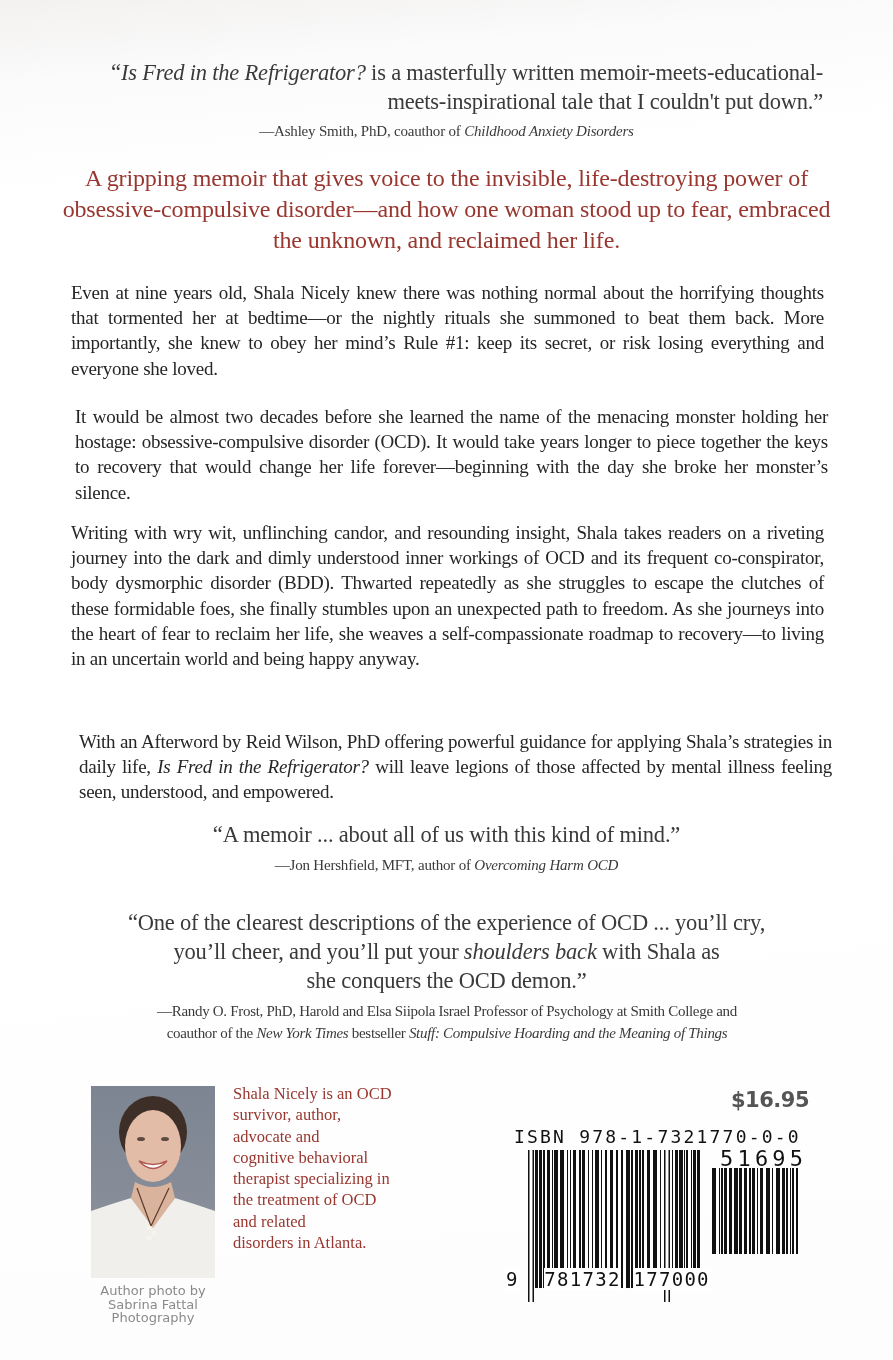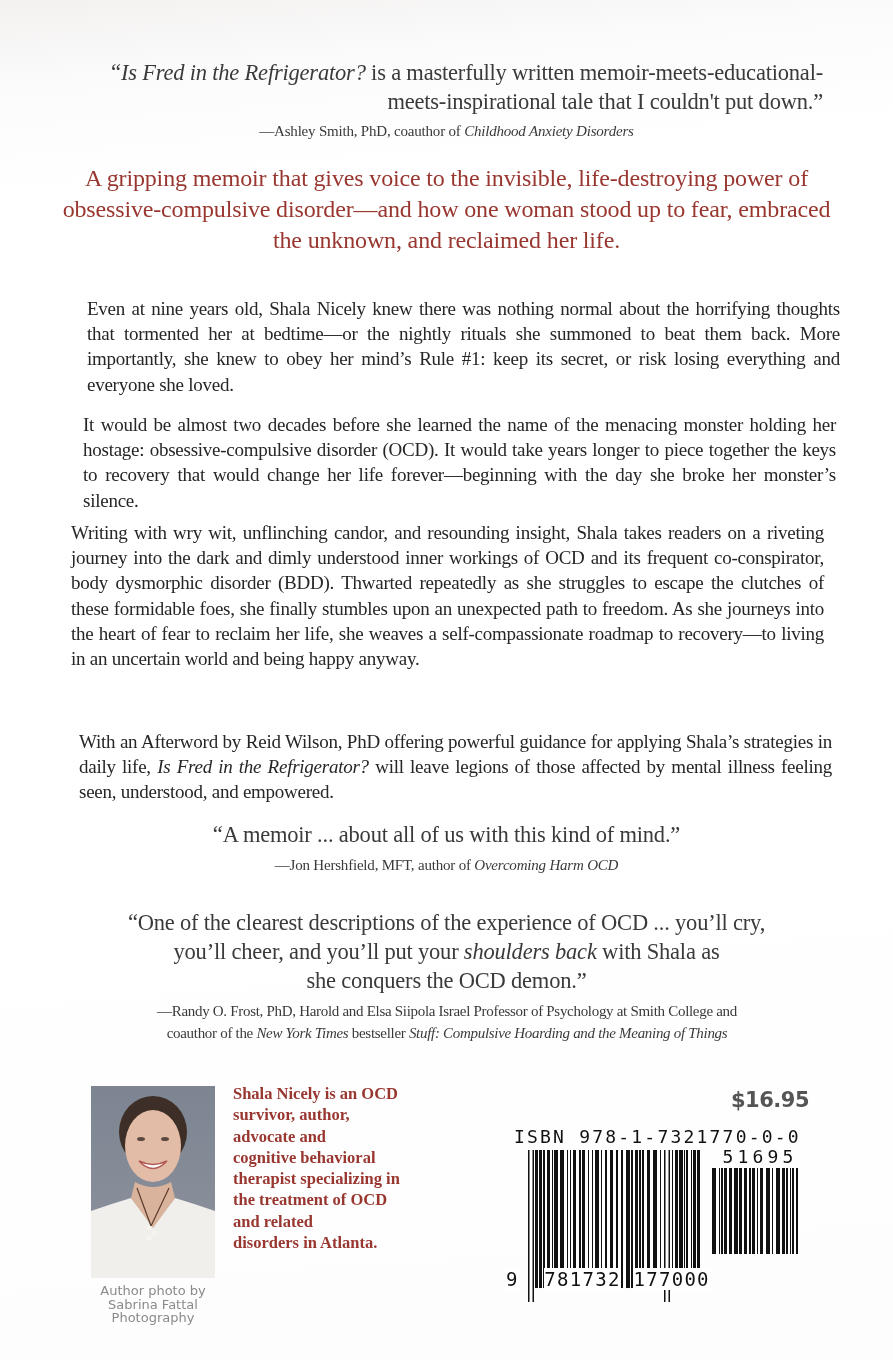--- a/index.html
+++ b/index.html
@@ -53,35 +53,35 @@
   }
   .photo-credit {
     position: absolute; left: 78px; top: 1284px; width: 150px;
     text-align: center; font-family: "DejaVu Sans", sans-serif;
     font-size: 13px; line-height: 13.5px; color: #8a8a8a;
   }
   .bio {
     position: absolute; left: 233px; top: 1083px; width: 200px;
     font-size: 16.5px; line-height: 21.3px; color: #98362f;
   }
-  .bio span { display: block; white-space: nowrap; font-weight: bold; }
+  .bio span { display: block; white-space: nowrap; }
   .price {
     position: absolute; left: 731px; top: 1088px;
     font-family: "DejaVu Sans", sans-serif; font-size: 21px; color: #555;
     font-weight: 700; letter-spacing: -0.5px;
   }
   .isbn-label {
     position: absolute; left: 514px; top: 1126px;
     font-family: "DejaVu Sans Mono", "Liberation Mono", monospace;
     font-size: 18px; color: #111; letter-spacing: 2.2px;
   }
   .addon-digits {
     position: absolute; left: 720px; top: 1146px; width: 80px;
     font-family: "DejaVu Sans Mono", "Liberation Mono", monospace;
-    font-size: 18px; color: #111; letter-spacing: 4.2px; text-align: center;
+    font-size: 22px; color: #111; letter-spacing: 4.2px; text-align: center;
   }
   .barcode-main { position: absolute; left: 528px; top: 1150px; }
   .barcode-addon { position: absolute; left: 712px; top: 1168px; }
   .ean-digits {
     position: absolute; left: 506px; top: 1268px;
     font-family: "DejaVu Sans Mono", "Liberation Mono", monospace;
     font-size: 19px; color: #111; letter-spacing: 1.3px;
     background: transparent;
   }
   .ean-digits span { background: #fff; }
@@ -92,22 +92,22 @@
 
 <div class="blurb-top">
   <span>“</span><i>Is Fred in the Refrigerator?</i><span> is a masterfully written memoir-meets-educational-meets-inspirational tale that I couldn't put down.”</span>
 </div>
 <div class="attrib attr1">
   <span>—Ashley Smith, PhD, coauthor of </span><i>Childhood Anxiety Disorders</i>
 </div>
 
 <div class="tagline">A gripping memoir that gives voice to the invisible, life-destroying power of obsessive-compulsive disorder—and how one woman stood up to fear, embraced the unknown, and reclaimed her life.</div>
 
-<p class="body-para p1" style="margin:16px">Even at nine years old, Shala Nicely knew there was nothing normal about the horrifying thoughts that tormented her at bedtime—or the nightly rituals she summoned to beat them back. More importantly, she knew to obey her mind’s Rule #1: keep its secret, or risk losing everything and everyone she loved.</p>
-<p class="body-para p2" style="margin:12px">It would be almost two decades before she learned the name of the menacing monster holding her hostage: obsessive-compulsive disorder (OCD). It would take years longer to piece together the keys to recovery that would change her life forever—beginning with the day she broke her monster’s silence.</p>
+<p class="body-para p1" style="margin:0">Even at nine years old, Shala Nicely knew there was nothing normal about the horrifying thoughts that tormented her at bedtime—or the nightly rituals she summoned to beat them back. More importantly, she knew to obey her mind’s Rule #1: keep its secret, or risk losing everything and everyone she loved.</p>
+<p class="body-para p2" style="margin:4px">It would be almost two decades before she learned the name of the menacing monster holding her hostage: obsessive-compulsive disorder (OCD). It would take years longer to piece together the keys to recovery that would change her life forever—beginning with the day she broke her monster’s silence.</p>
 <p class="body-para p3" style="margin:0">Writing with wry wit, unflinching candor, and resounding insight, Shala takes readers on a riveting journey into the dark and dimly understood inner workings of OCD and its frequent co-conspirator, body dysmorphic disorder (BDD). Thwarted repeatedly as she struggles to escape the clutches of these formidable foes, she finally stumbles upon an unexpected path to freedom. As she journeys into the heart of fear to reclaim her life, she weaves a self-compassionate roadmap to recovery—to living in an uncertain world and being happy anyway.</p>
 <p class="body-para p4" style="margin:8px">
   <span>With an Afterword by Reid Wilson, PhD offering powerful guidance for applying Shala’s strategies in daily life, </span><i>Is Fred in the Refrigerator?</i><span> will leave legions of those affected by mental illness feeling seen, understood, and empowered.</span>
 </p>
 
 <div class="quote2">“A memoir ... about all of us with this kind of mind.”</div>
 <div class="attrib attr2">
   <span>—Jon Hershfield, MFT, author of </span><i>Overcoming Harm OCD</i>
 </div>
 

